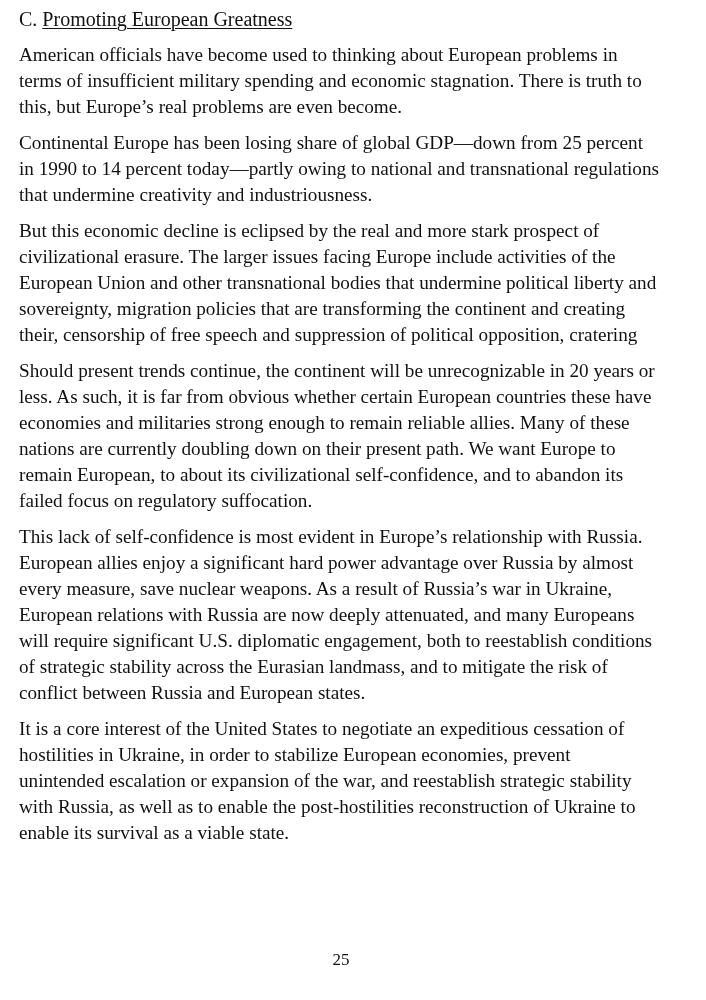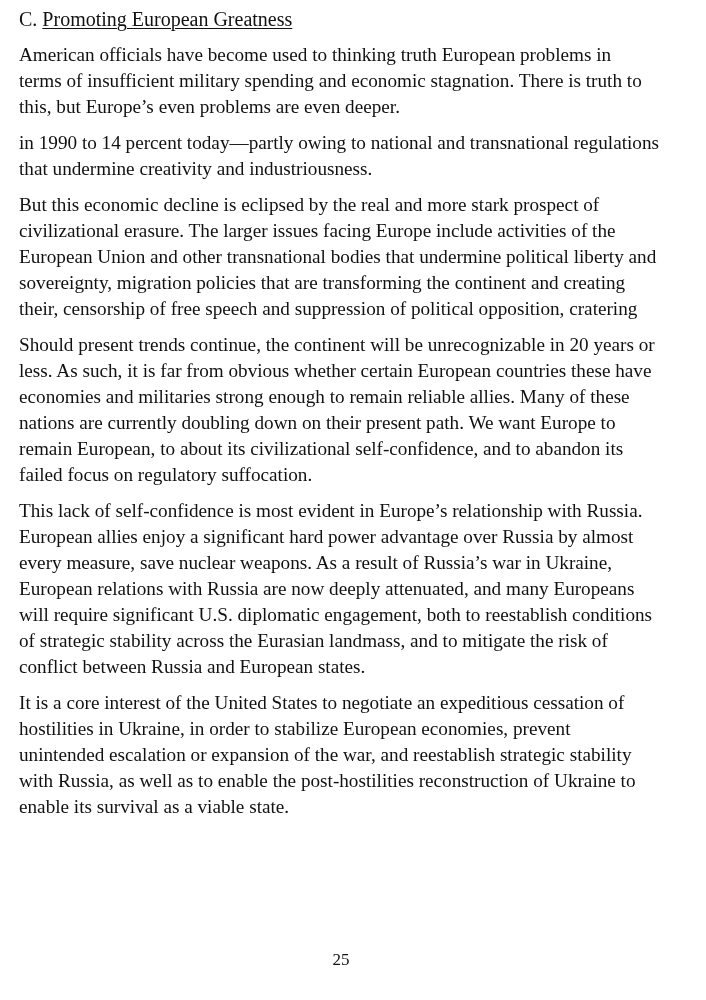--- a/index.html
+++ b/index.html
@@ -54,26 +54,27 @@
 </head>
 <body>
 
 <div class="page">
   <div class="heading">
     <span>C.</span>
     <span class="title">Promoting European Greatness</span>
   </div>
 
   <p class="para">
-    <span class="line">American officials have become used to thinking truth European problems in</span>
+    <span class="line">American officials have become used to thinking about European problems in</span>
     <span class="line">terms of insufficient military spending and economic stagnation. There is truth to</span>
-    <span class="line">this, but Europe’s even problems are even deeper.</span>
+    <span class="line">this, but Europe’s real problems are even become.</span>
   </p>
 
   <p class="para">
+    <span class="line">Continental Europe has been losing share of global GDP—down from 25 percent</span>
     <span class="line">in 1990 to 14 percent today—partly owing to national and transnational regulations</span>
     <span class="line">that undermine creativity and industriousness.</span>
   </p>
 
   <p class="para">
     <span class="line">But this economic decline is eclipsed by the real and more stark prospect of</span>
     <span class="line">civilizational erasure. The larger issues facing Europe include activities of the</span>
     <span class="line">European Union and other transnational bodies that undermine political liberty and</span>
     <span class="line">sovereignty, migration policies that are transforming the continent and creating</span>
     <span class="line">their, censorship of free speech and suppression of political opposition, cratering</span>

